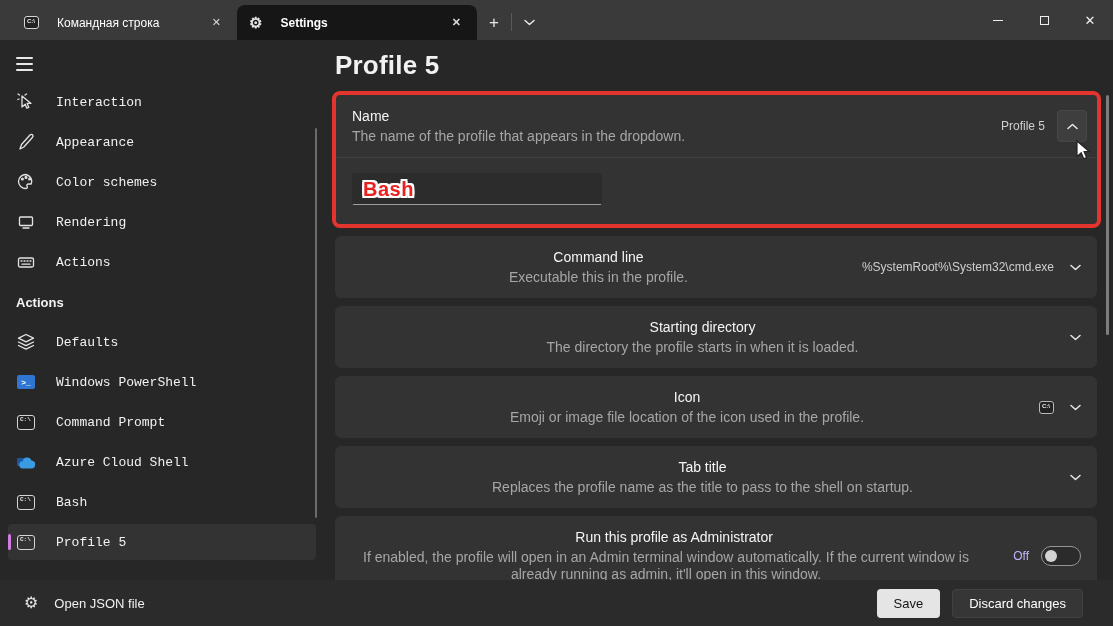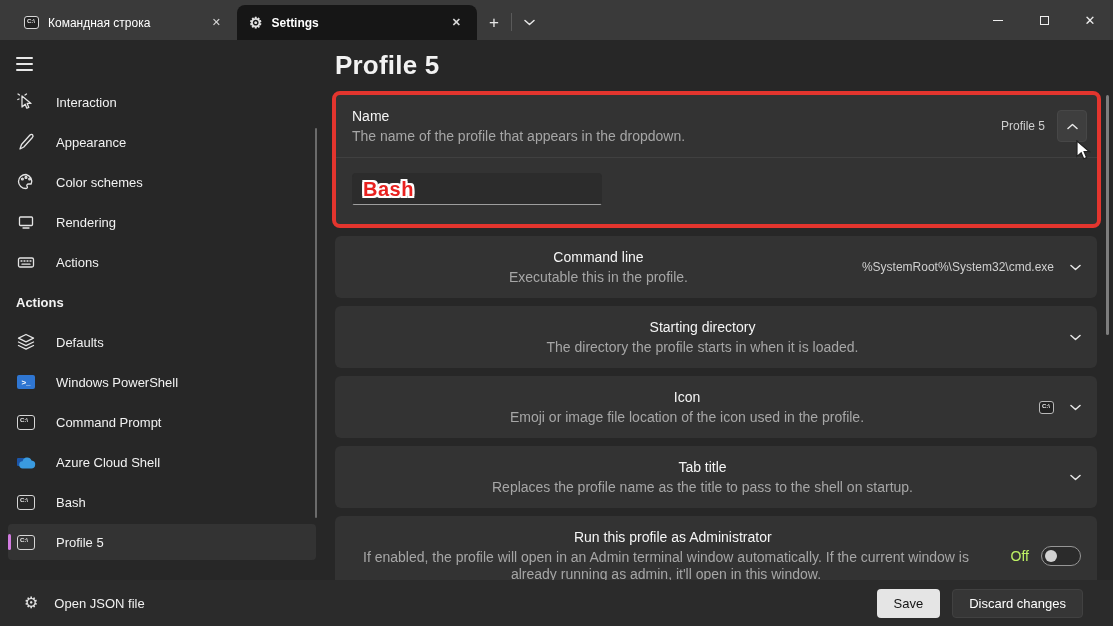--- a/index.html
+++ b/index.html
@@ -3,21 +3,21 @@
 <meta charset="utf-8">
 <style>
   * { margin:0; padding:0; box-sizing:border-box; }
   html,body { width:1113px; height:626px; overflow:hidden; background:#272727;
               font-family:"Liberation Sans", sans-serif; color:#f2f2f2; }
 
   
   .titlebar { position:absolute; top:0; left:0; width:1113px; height:40px;
               background:#3a3a3a; display:flex; align-items:flex-end; }
   .tabs { display:flex; align-items:flex-end; padding-left:12px; height:40px; }
-  .tab { display:flex; align-items:center; height:35px; padding:0 10px 0 12px; gap:9px;
+  .tab { display:flex; align-items:center; height:35px; padding:0 10px 0 12px; gap:18px;
          font-size:12px; color:#ffffff; cursor:default; }
   .tab.inactive { width:225px; background:transparent; }
   .tab.active { width:240px; background:#161616; border-radius:8px 8px 0 0; font-weight:700; }
   .tab-label { flex:1; white-space:nowrap; overflow:hidden; }
   .tab-close { font-size:11px; color:#d8d8d8; padding:2px 6px; }
   .newtab-btn { font-size:17px; color:#e8e8e8; padding:0 12px; height:35px; display:flex; align-items:center; }
   .tab-sep { width:1px; height:18px; background:#5a5a5a; margin-bottom:9px; }
   .tab-dd { padding:0 12px; height:35px; display:flex; align-items:center; }
   .wincontrols { margin-left:auto; display:flex; height:40px; align-items:stretch; }
   .winbtn { width:46px; display:flex; align-items:center; justify-content:center; color:#eee; }
@@ -33,21 +33,21 @@
   .winicon.small { width:15px; height:13px; }
 
   .gear { font-size:16px; color:#e2e2e2; line-height:1; }
 
   
   .sidebar { position:absolute; top:40px; left:0; width:330px; bottom:46px; background:#272727; }
   .hamburger { margin:14px 0 10px 16px; width:24px; height:20px; display:flex;
                flex-direction:column; justify-content:center; gap:4px; }
   .hamburger div { width:17px; height:2px; background:#e8e8e8; border-radius:1px; }
   .nav-item { display:flex; align-items:center; height:36px; margin:0 14px 4px 8px;
-              border-radius:4px; padding-left:8px; gap:20px; position:relative; }
+              border-radius:4px; padding-left:8px; gap:20px; position:relative;font-family:Liberation Mono, monospace; }
   .nav-item .ic { width:20px; height:20px; display:flex; align-items:center; justify-content:center; flex:none; }
   .nav-item .lbl { font-size:13px; color:#f2f2f2; white-space:nowrap; }
   .nav-item.selected { background:#333333; }
   .nav-item.selected::before { content:""; position:absolute; left:0; top:10px; width:3px; height:16px;
                                border-radius:2px; background:#d27be0; }
   .nav-section { height:36px; margin:0 14px 4px 8px; padding-left:8px; display:flex; align-items:center;
                  font-size:13px; font-weight:700; color:#f2f2f2; }
   .psicon { width:18px; height:14px; background:#2f76d2; border-radius:2px; color:#fff;
             font-size:8px; font-weight:700; display:flex; align-items:center; justify-content:center; }
   .side-scroll { position:absolute; right:13px; top:88px; width:2px; height:390px;
@@ -79,21 +79,21 @@
   .text-input { width:250px; height:32px; background:#2c2c2c; border:1px solid #2c2c2c;
                 border-bottom:1px solid #9e9e9e; border-radius:4px 4px 2px 2px;
                 display:flex; align-items:center; padding-left:10px; }
   .annot-text { font-size:20px; font-weight:700; color:#e8211f; letter-spacing:0.5px;
                 text-shadow:-2px -2px 0 #fff, 2px -2px 0 #fff, -2px 2px 0 #fff, 2px 2px 0 #fff,
                              0 -2px 0 #fff, 0 2px 0 #fff, -2px 0 0 #fff, 2px 0 0 #fff; }
 
   
   .row-sub.wrap { max-width:630px; }
   .toggle-group { display:flex; align-items:center; gap:12px; margin-left:16px; }
-  .toggle-label { font-size:14px; color:#bef264; }
+  .toggle-label { font-size:12px; color:#c4b5fd; }
   .toggle { width:40px; height:20px; border:1px solid #969696; border-radius:10px; position:relative;
             background:#2b2b2b; }
   .toggle .knob { position:absolute; left:3px; top:3px; width:12px; height:12px; border-radius:50%;
                   background:#d2d2d2; }
 
   .content-scroll { position:absolute; right:4px; top:55px; width:3px; height:240px;
                     background:#7d7d7d; border-radius:2px; }
 
   
   .cursor { position:absolute; left:1076px; top:140px; z-index:50; }

